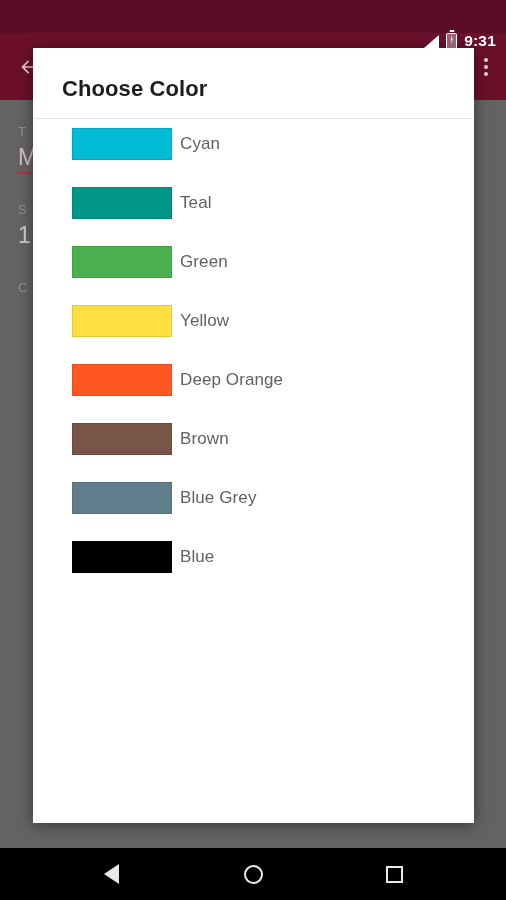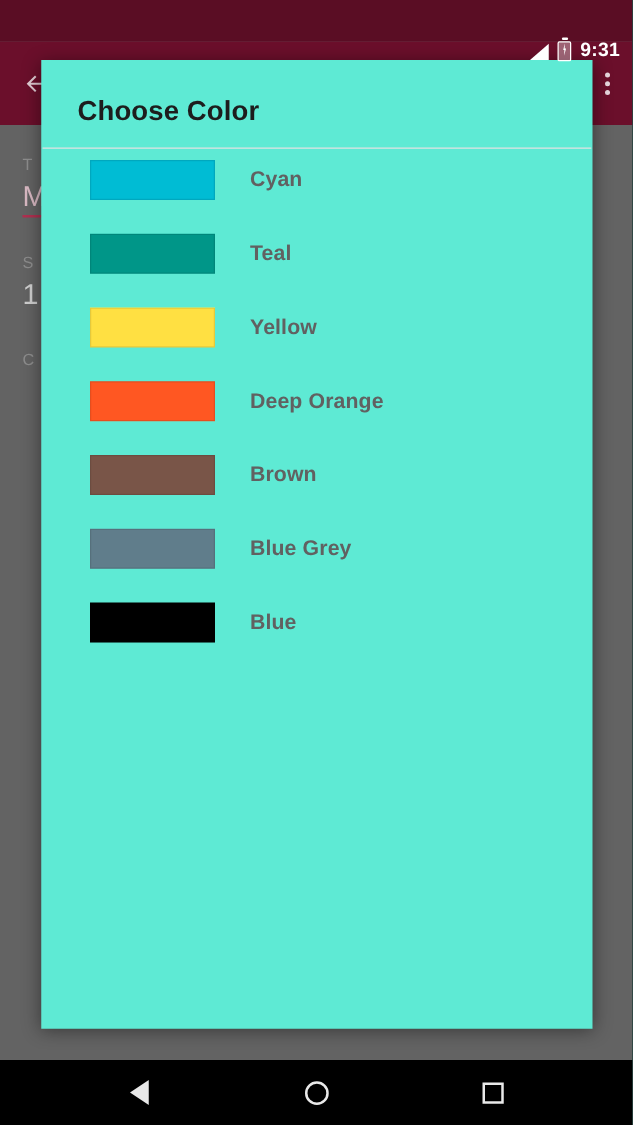--- a/index.html
+++ b/index.html
@@ -130,21 +130,21 @@
   }
   .bg-value.err { color: #d9b9c3; border-bottom: 2px solid #b03050; padding-bottom: 1px; }
 
   
   #dialog {
     position: absolute;
     left: 33px;
     top: 48px;
     width: 441px;
     height: 775px;
-    background: #5eead4;
+    background: #ffffff;
     z-index: 20;
     box-shadow: 0 2px 14px rgba(0,0,0,0.45);
     display: flex;
     flex-direction: column;
     overflow: hidden;
   }
   #dialog-title {
     font-size: 22px;
     font-weight: bold;
     color: #1d1d1d;
@@ -171,25 +171,24 @@
     padding-left: 39px;
     box-sizing: border-box;
   }
   .swatch {
     width: 100px;
     height: 32px;
     flex: 0 0 auto;
     box-shadow: inset 0 0 0 1px rgba(0,0,0,0.10);
   }
   .color-name {
-    margin-left: 28px;
+    margin-left: 8px;
     font-size: 17px;
     color: #616161;
     letter-spacing: 0.1px;
-    font-weight: bold;
   }
 
   
   #nav-bar {
     position: absolute;
     left: 0; bottom: 0;
     width: 506px; height: 52px;
     background: #000;
     z-index: 50;
     display: flex;
@@ -263,20 +262,24 @@
     <div id="color-list" style="margin-top: -6px;">
         <div class="color-row">
           <span class="swatch" style="background: rgb(0, 188, 212);"></span>
           <span class="color-name">Cyan</span>
         </div>
         <div class="color-row">
           <span class="swatch" style="background: rgb(0, 150, 136);"></span>
           <span class="color-name">Teal</span>
         </div>
         <div class="color-row">
+          <span class="swatch" style="background: rgb(76, 175, 80);"></span>
+          <span class="color-name">Green</span>
+        </div>
+        <div class="color-row">
           <span class="swatch" style="background: rgb(255, 224, 66);"></span>
           <span class="color-name">Yellow</span>
         </div>
         <div class="color-row">
           <span class="swatch" style="background: rgb(255, 87, 34);"></span>
           <span class="color-name">Deep Orange</span>
         </div>
         <div class="color-row">
           <span class="swatch" style="background: rgb(121, 85, 72);"></span>
           <span class="color-name">Brown</span>

